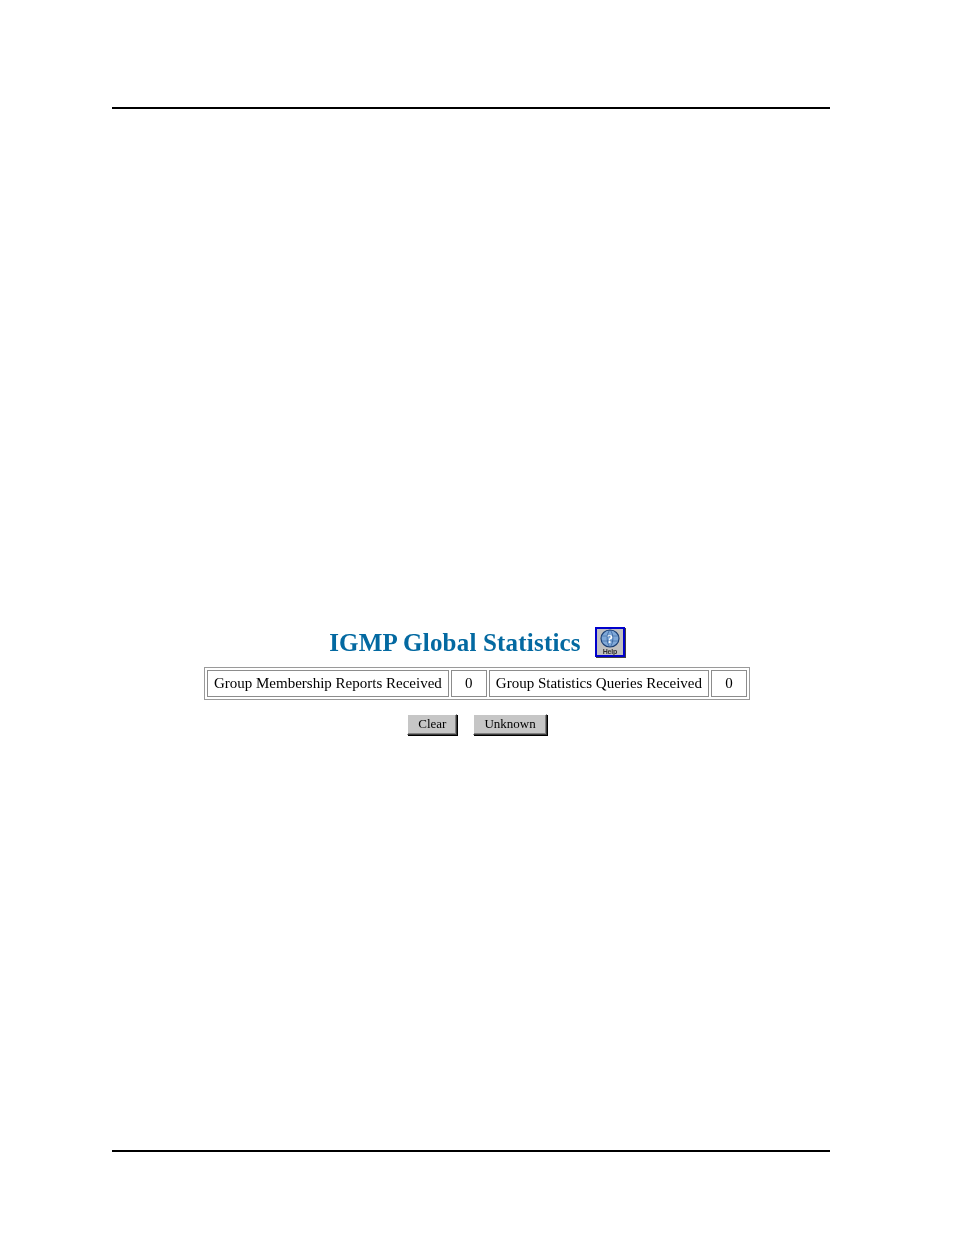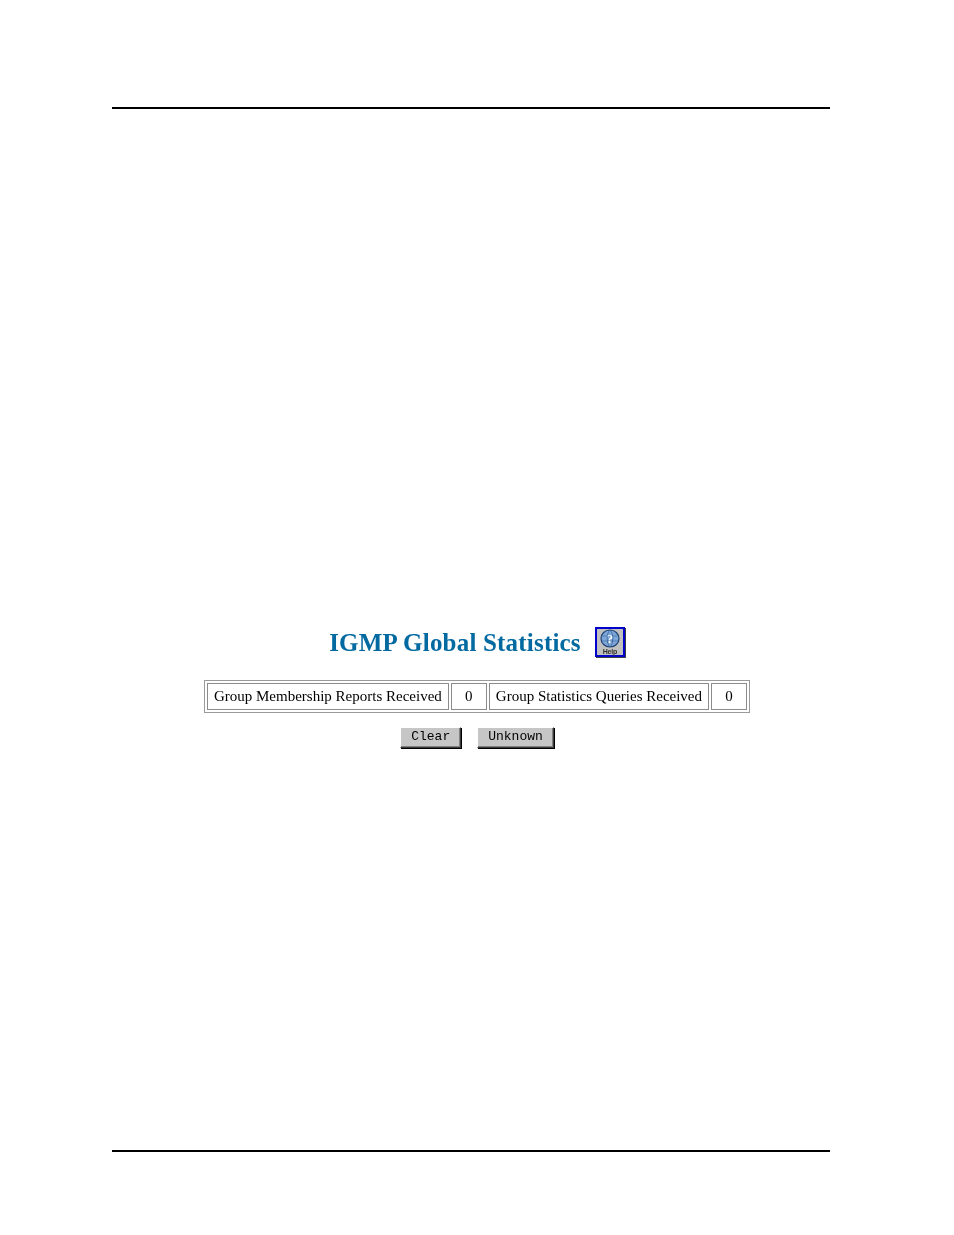--- a/index.html
+++ b/index.html
@@ -86,21 +86,21 @@
     line-height: 7px;
     font-weight: bold;
     color: #303030;
     letter-spacing: -0.2px;
   }
 
   
   .table-wrap {
     display: flex;
     justify-content: center;
-    margin-top: 16px;
+    margin-top: 3px;
   }
   table.stats {
     border-collapse: separate;
     border-spacing: 2px;
     border: 1px solid #9a9a9a;
     background: #ffffff;
     font-family: "Liberation Serif", serif;
     font-size: 15px;
     color: #000000;
   }
@@ -125,21 +125,21 @@
   }
 
   
   .button-row {
     display: flex;
     justify-content: center;
     gap: 16px;
     margin-top: 14px;
   }
   .win-button {
-    font-family: Liberation Mono, monospace;
+    font-family: Liberation Serif, serif;
     font-size: 13px;
     color: #000000;
     background: #c6c6c6;
     border-top: 1px solid #ffffff;
     border-left: 1px solid #ffffff;
     border-right: 1px solid #3a3a3a;
     border-bottom: 1px solid #3a3a3a;
     box-shadow: inset -1px -1px 0 #808080, 1px 1px 0 #000000;
     padding: 2px 10px 3px 10px;
     min-width: 46px;

